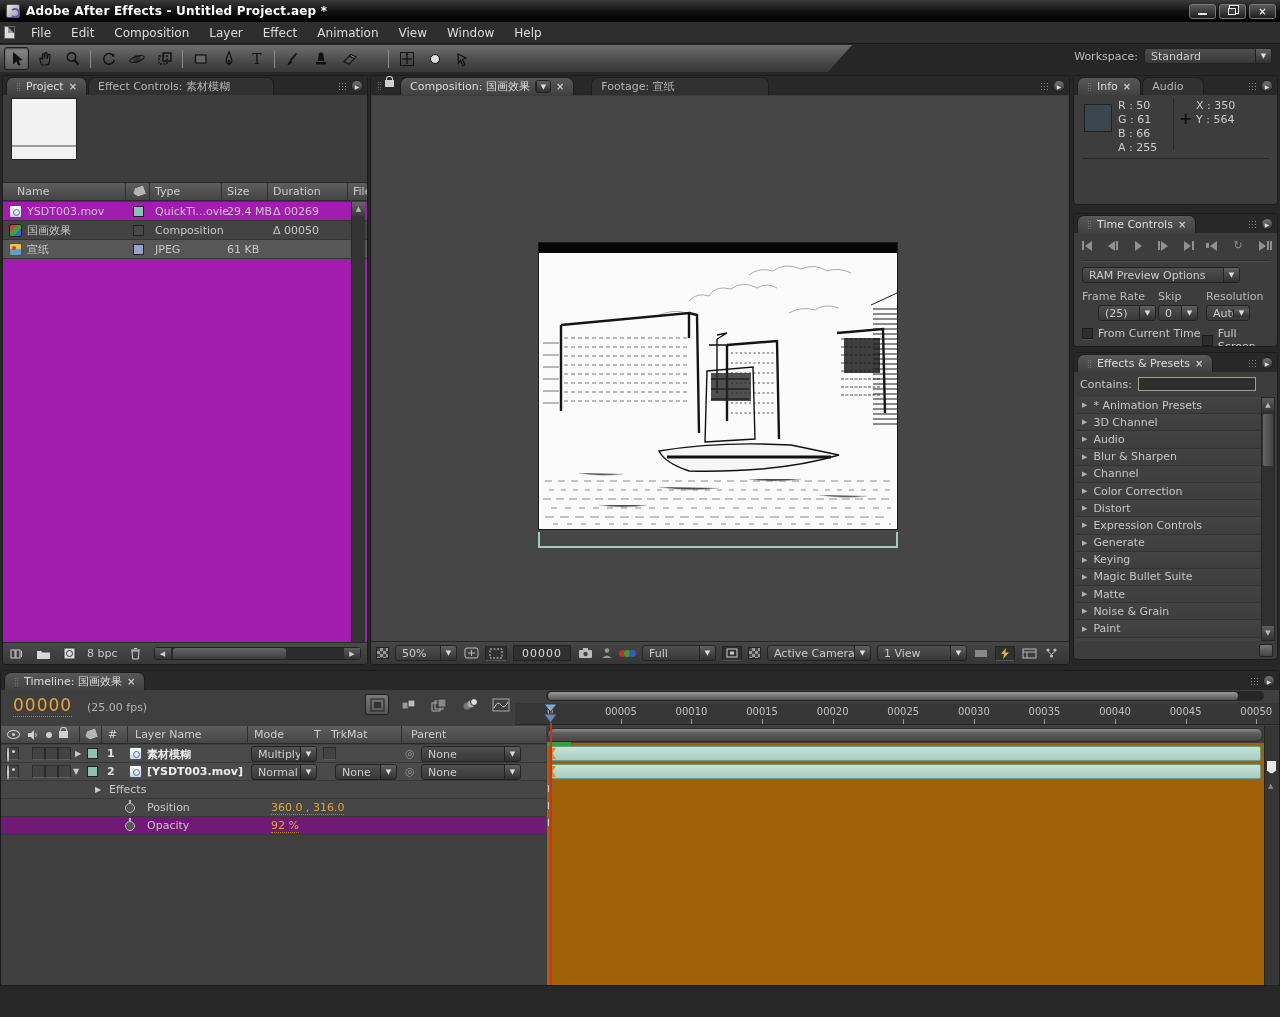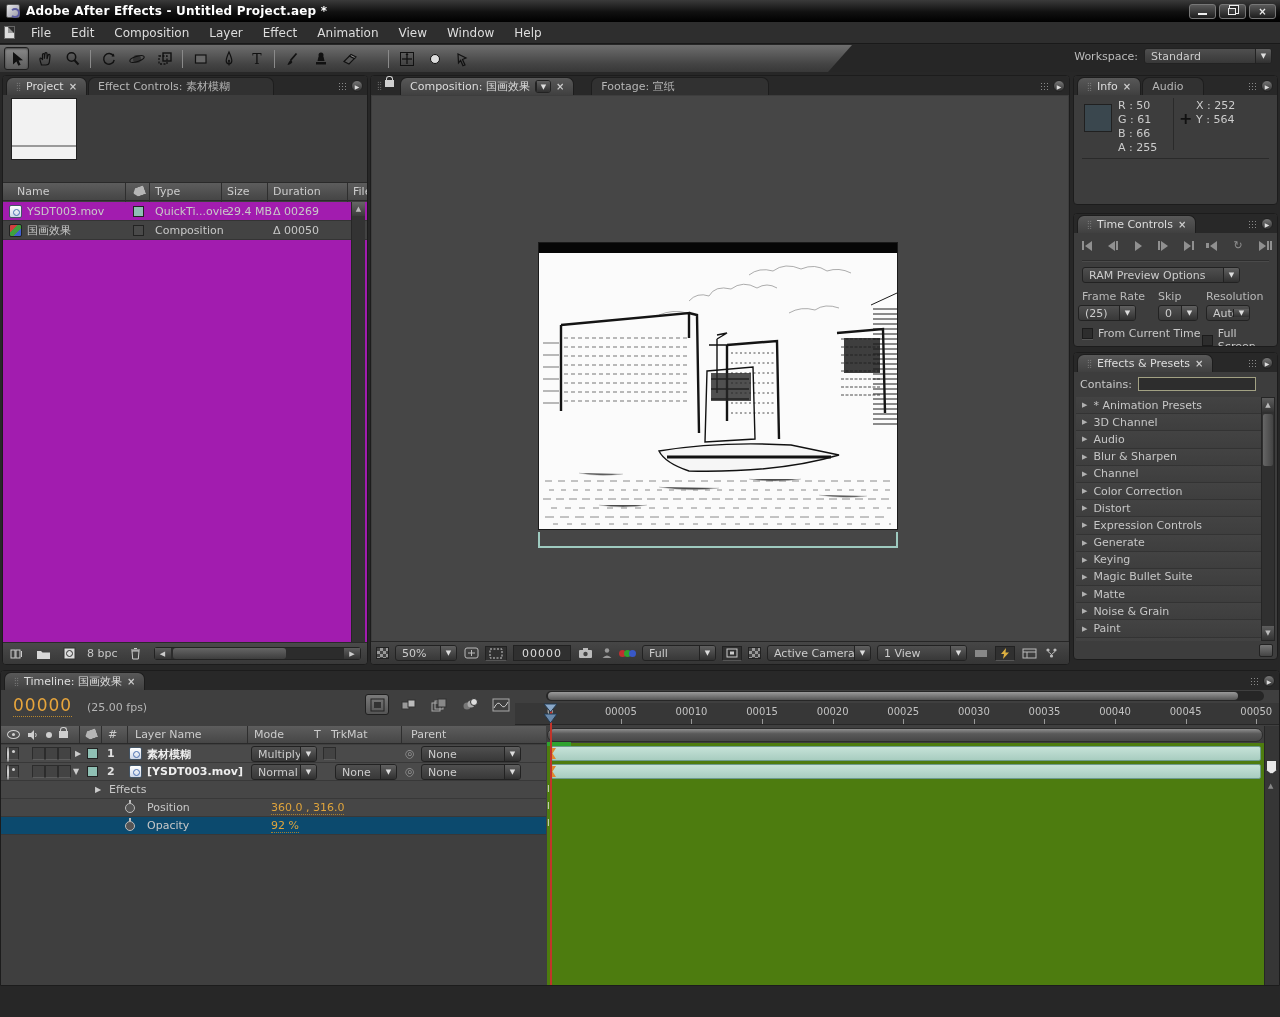--- a/index.html
+++ b/index.html
@@ -152,21 +152,21 @@
     background:linear-gradient(#8f8f8f,#595959 40%,#474747); border:1px solid #2c2c2c; }
   .renderbar { position:absolute; left:546px; top:71px; width:24px; height:4px; background:#2fa32f; }
   .tl-header { position:absolute; left:0; top:55px; width:545px; height:18px;
     background:linear-gradient(#5d5d5d,#464646); border-bottom:1px solid #2a2a2a; color:#ccc; }
   .hsep { position:absolute; top:0; bottom:0; width:1px; background:#2e2e2e; }
   .tl-row { position:absolute; left:0; width:545px; height:18px; background:#4a4a4a; border-bottom:1px solid #383838; }
   .avbox { position:absolute; width:13px; height:13px; top:2px; background:#434343; border:1px solid #2c2c2c; border-bottom-color:#5d5d5d; }
   .layerbar { position:absolute; height:15px; background:linear-gradient(#c6e2d8,#a8cdc0); border:1px solid #6d9a8d; border-radius:2px; }
   .inpoint { position:absolute; left:-1px; top:1px; width:5px; height:11px; background:#e0882e;
     clip-path:polygon(100% 0,0 0,0 100%,100% 100%,30% 50%); }
-  .trackarea { position:absolute; left:546px; top:72px; width:718px; height:244px; background:#4d7c0f; }
+  .trackarea { position:absolute; left:546px; top:72px; width:718px; height:244px; background:#a16207; }
   .prop-label { color:#c8c8c8; }
   .hotval { color:#dfa43c; border-bottom:1px dotted #a97f2c; }
   .stopwatch { position:absolute; width:10px; height:10px; border:1.5px solid #bdbdbd; border-radius:50%; background:#555; }
   .stopwatch::before { content:""; position:absolute; left:3px; top:-4px; width:2px; height:3px; background:#bdbdbd; }
   .playhead-line { position:absolute; left:549px; top:40px; width:2px; height:274px; background:#c2342a; z-index:5; }
   .playhead-cap { position:absolute; left:542px; top:32px; width:15px; height:22px; z-index:6; }
   .vscroll { position:absolute; right:0; top:55px; width:15px; bottom:0; background:#363636; border-left:1px solid #262626; }
   .compmarker { position:absolute; right:2px; top:34px; width:11px; height:14px; background:#e8e8e8; border:1px solid #333;
     clip-path:polygon(0 0,100% 0,100% 70%,50% 100%,0 70%); }
 
@@ -364,20 +364,27 @@
         <span style="position:absolute;left:152px;">QuickTi...ovie</span>
         <span style="position:absolute;left:224px;">29.4 MB</span>
         <span style="position:absolute;left:270px;">Δ 00269</span>
       </div>
       <div class="prow alt">
         <span class="fileicon icon-comp"></span>
         <span style="width:100px;">国画效果</span>
         <span class="tagswatch" style="background:#4a4a4a;margin-left:6px;"></span>
         <span style="position:absolute;left:152px;">Composition</span>
         <span style="position:absolute;left:270px;">Δ 00050</span>
+      </div>
+      <div class="prow sel">
+        <span class="fileicon icon-jpeg"></span>
+        <span style="width:100px;">宣纸</span>
+        <span class="tagswatch" style="background:#9aa2cc;margin-left:6px;"></span>
+        <span style="position:absolute;left:152px;">JPEG</span>
+        <span style="position:absolute;left:224px;">61 KB</span>
       </div>
       <div style="position:absolute; right:2px; top:0; bottom:0; width:14px; background:#333; border-left:1px solid #262626;">
         <div style="height:14px;background:linear-gradient(#666,#3a3a3a);color:#bbb;font-size:7px;text-align:center;line-height:14px;">▲</div>
       </div>
     </div>
     <div class="projfoot">
       <span class="mini">
           <svg width="14" height="12" viewBox="0 0 14 12">
             <rect x="1" y="2" width="4" height="8" fill="none" stroke="#ccc"></rect>
             <rect x="6" y="2" width="4" height="8" fill="none" stroke="#ccc"></rect>
@@ -583,21 +590,21 @@
           <span class="pm-btn">▶</span>
         </span>
     </div>
     <div class="info-swatch" style="background:#3a474e;"></div>
     <span class="info-txt" style="left:44px; top:23px;">R : 50</span>
     <span class="info-txt" style="left:44px; top:37px;">G : 61</span>
     <span class="info-txt" style="left:44px; top:51px;">B : 66</span>
     <span class="info-txt" style="left:44px; top:65px;">A : 255</span>
     <span class="info-div" style="left:99px; top:22px; width:1px; height:52px;"></span>
     <span class="crosshair" style="left:105px; top:33px;">+</span>
-    <span class="info-txt" style="left:122px; top:23px;">X : 252</span>
+    <span class="info-txt" style="left:122px; top:23px;">X : 350</span>
     <span class="info-txt" style="left:122px; top:37px;">Y : 564</span>
     <span class="info-div" style="left:8px; right:8px; top:82px; height:1px;"></span>
   </div>
 
   <div class="panel" style="left:1073px; top:213px; width:205px; height:134px;">
     <div class="tabbar">
       <span class="tab active">
         <span class="tabgrip"></span>
         <span>Time Controls</span>
         <span class="tabclose">×</span>
@@ -638,21 +645,21 @@
         </span>
     </div>
     <div class="tcline"></div>
     <span class="dd" style="position:absolute; left:8px; top:53px; width:158px;">
       <span class="val">RAM Preview Options</span>
       <span class="arr">▼</span>
     </span>
     <span class="tclabel" style="left:8px; top:76px;">Frame Rate</span>
     <span class="tclabel" style="left:84px; top:76px;">Skip</span>
     <span class="tclabel" style="left:132px; top:76px;">Resolution</span>
-    <span class="dd" style="position:absolute; left:4px; top:91px; width:58px;">
+    <span class="dd" style="position:absolute; left:24px; top:91px; width:58px;">
       <span class="val">(25)</span>
         <span class="arr">▼</span>
     </span>
     <span class="dd" style="position:absolute; left:84px; top:91px; width:40px;">
       <span class="val">0</span>
         <span class="arr">▼</span>
     </span>
     <span class="dd" style="position:absolute; left:132px; top:91px; width:44px;align-items:center;">
       <span class="val">Auto</span>
         <span class="arr">▼</span>
@@ -910,21 +917,21 @@
 
     <div class="tl-row" style="top:110px; background:#464646;">
       <span style="position:absolute;left:94px;top:4px;font-size:8px;color:#ccc;">▶</span>
       <span class="prop-label" style="position:absolute;left:108px;top:2px;">Effects</span>
     </div>
     <div class="tl-row" style="top:128px; background:#464646;">
       <span class="stopwatch" style="left:124px;top:4px;"></span>
       <span class="prop-label" style="position:absolute;left:146px;top:2px;">Position</span>
       <span class="hotval" style="position:absolute;left:270px;top:2px;">360.0 , 316.0</span>
     </div>
-    <div class="tl-row" style="top:146px; background:#0c4a6e;">
+    <div class="tl-row" style="top:146px; background:#701a75;">
       <span class="stopwatch" style="left:124px;top:4px;"></span>
       <span class="prop-label" style="position:absolute;left:146px;top:2px;">Opacity</span>
       <span class="hotval" style="position:absolute;left:270px;top:2px;">92 %</span>
     </div>
 
     <div class="trackarea">
       <div class="layerbar" style="left:4px; top:3px; width:710px;">
           <span class="inpoint"></span>
         </div>
       <div class="layerbar" style="left:4px; top:21px; width:710px;">

